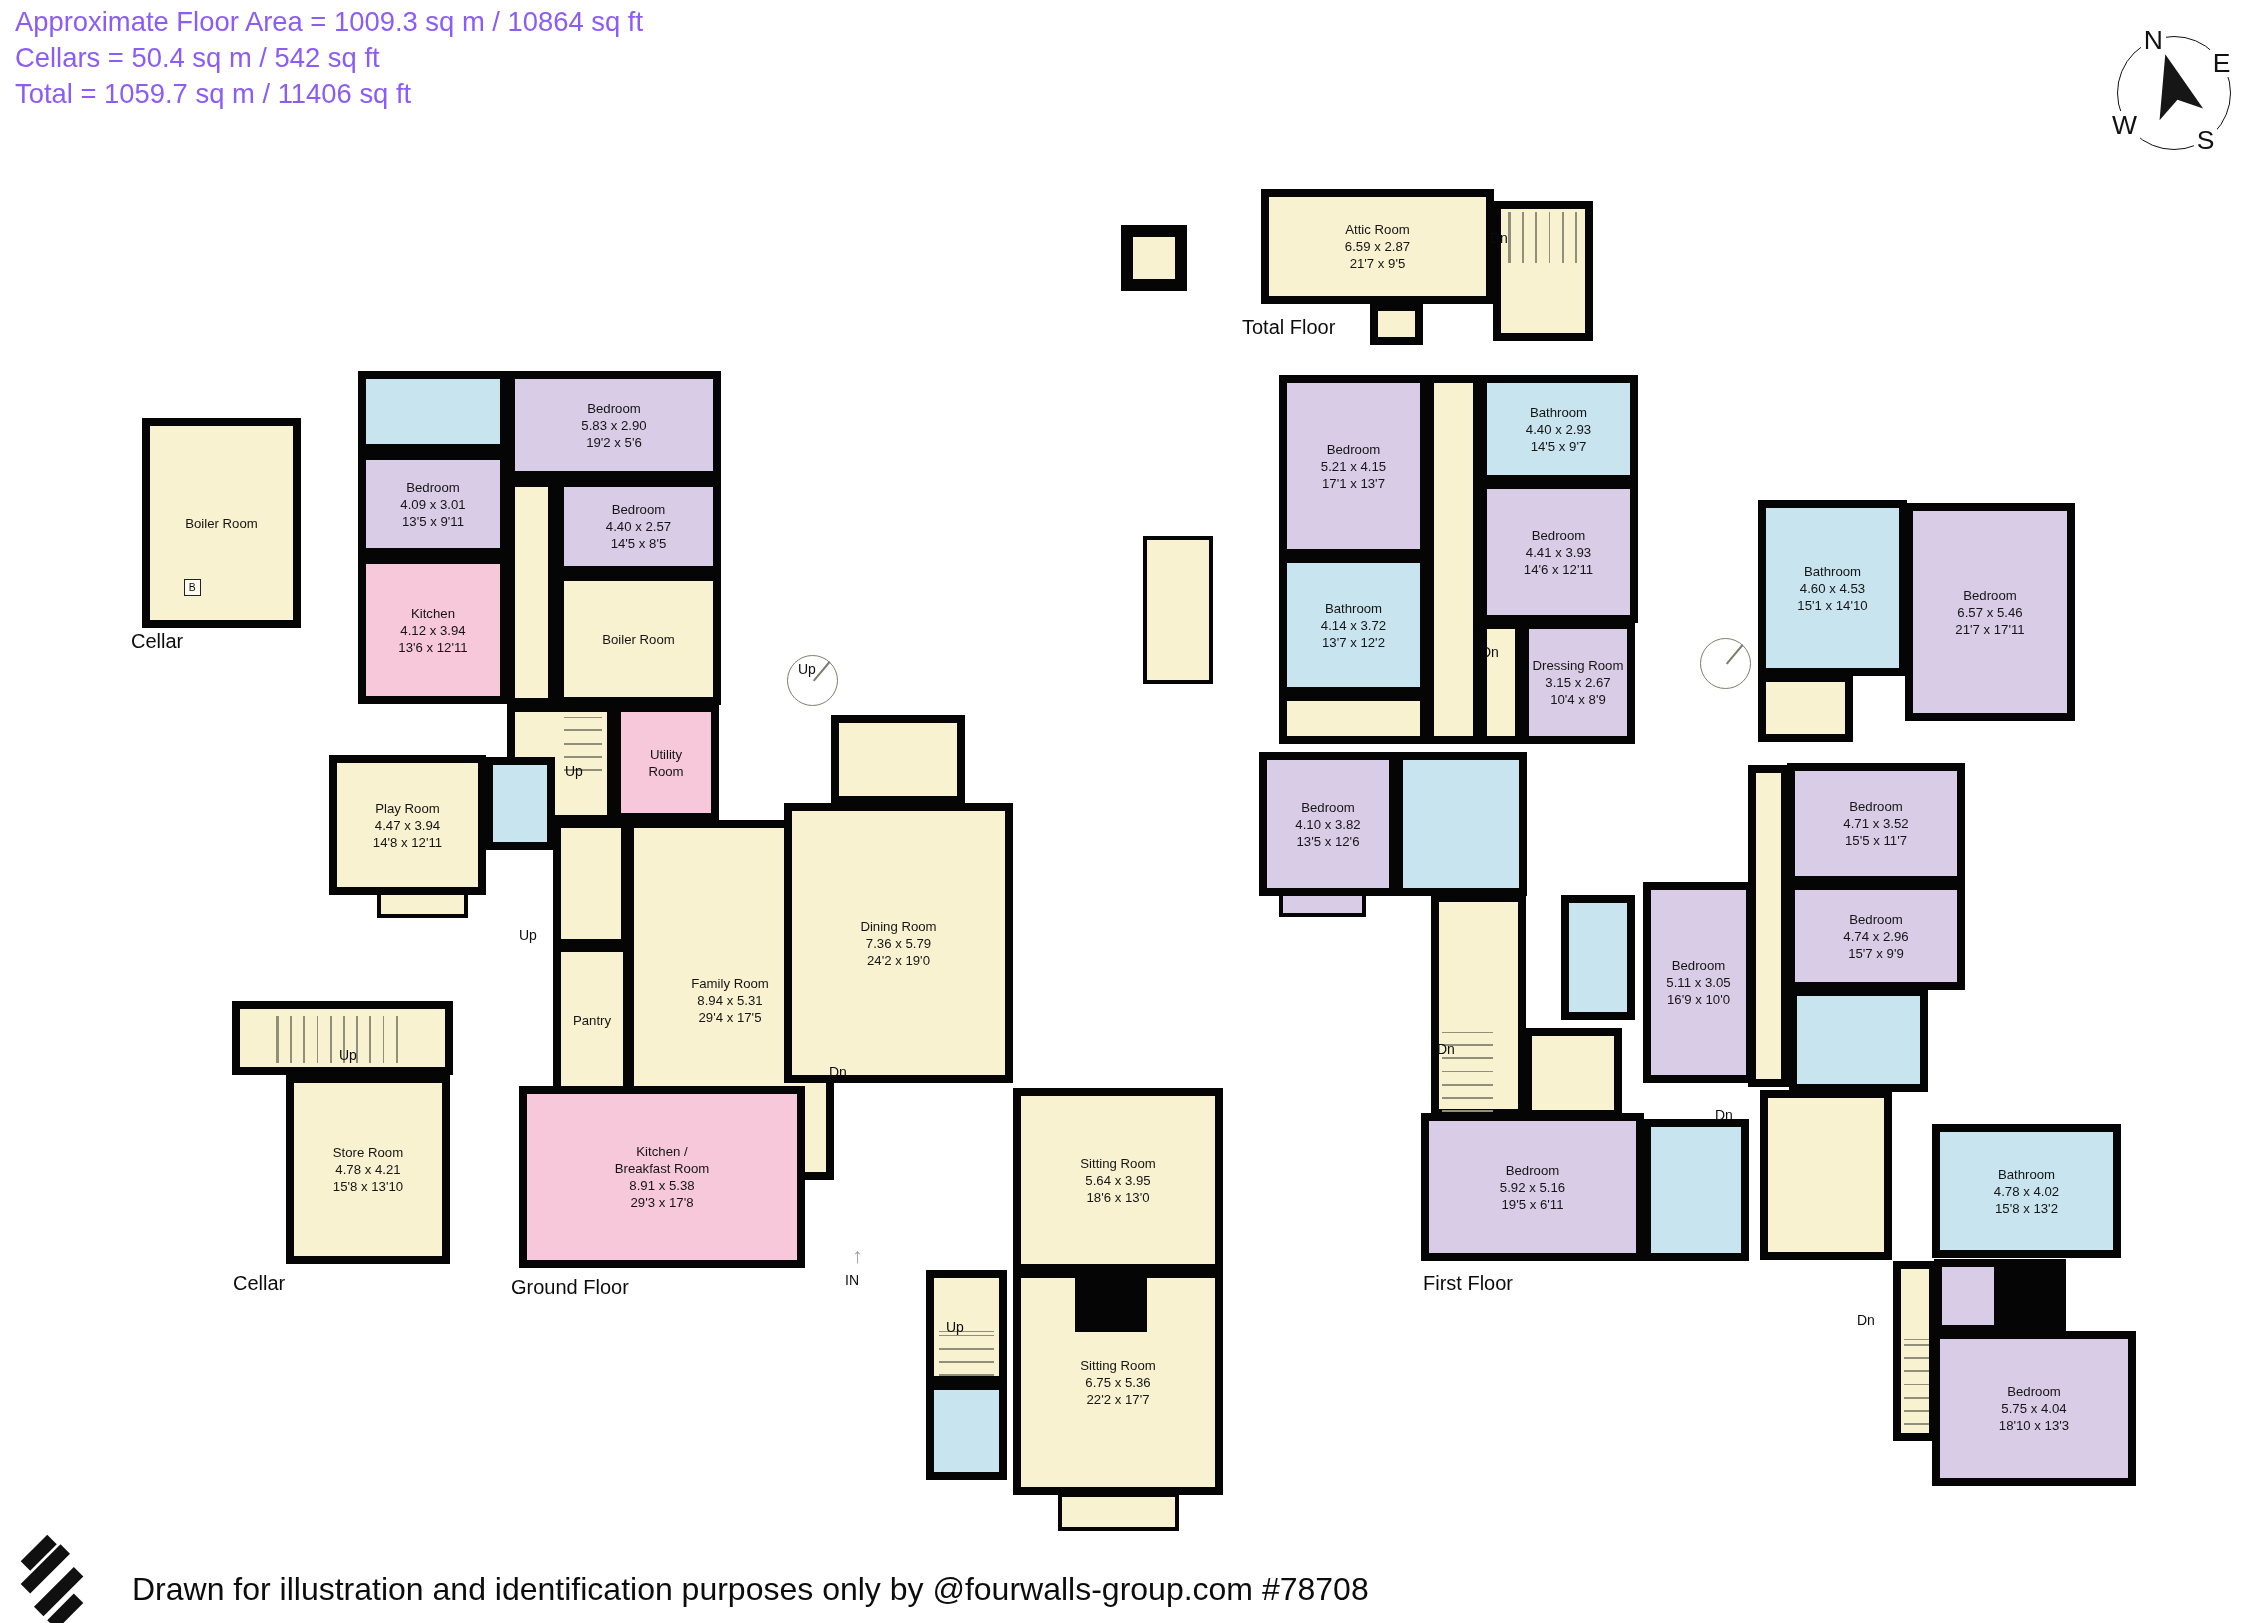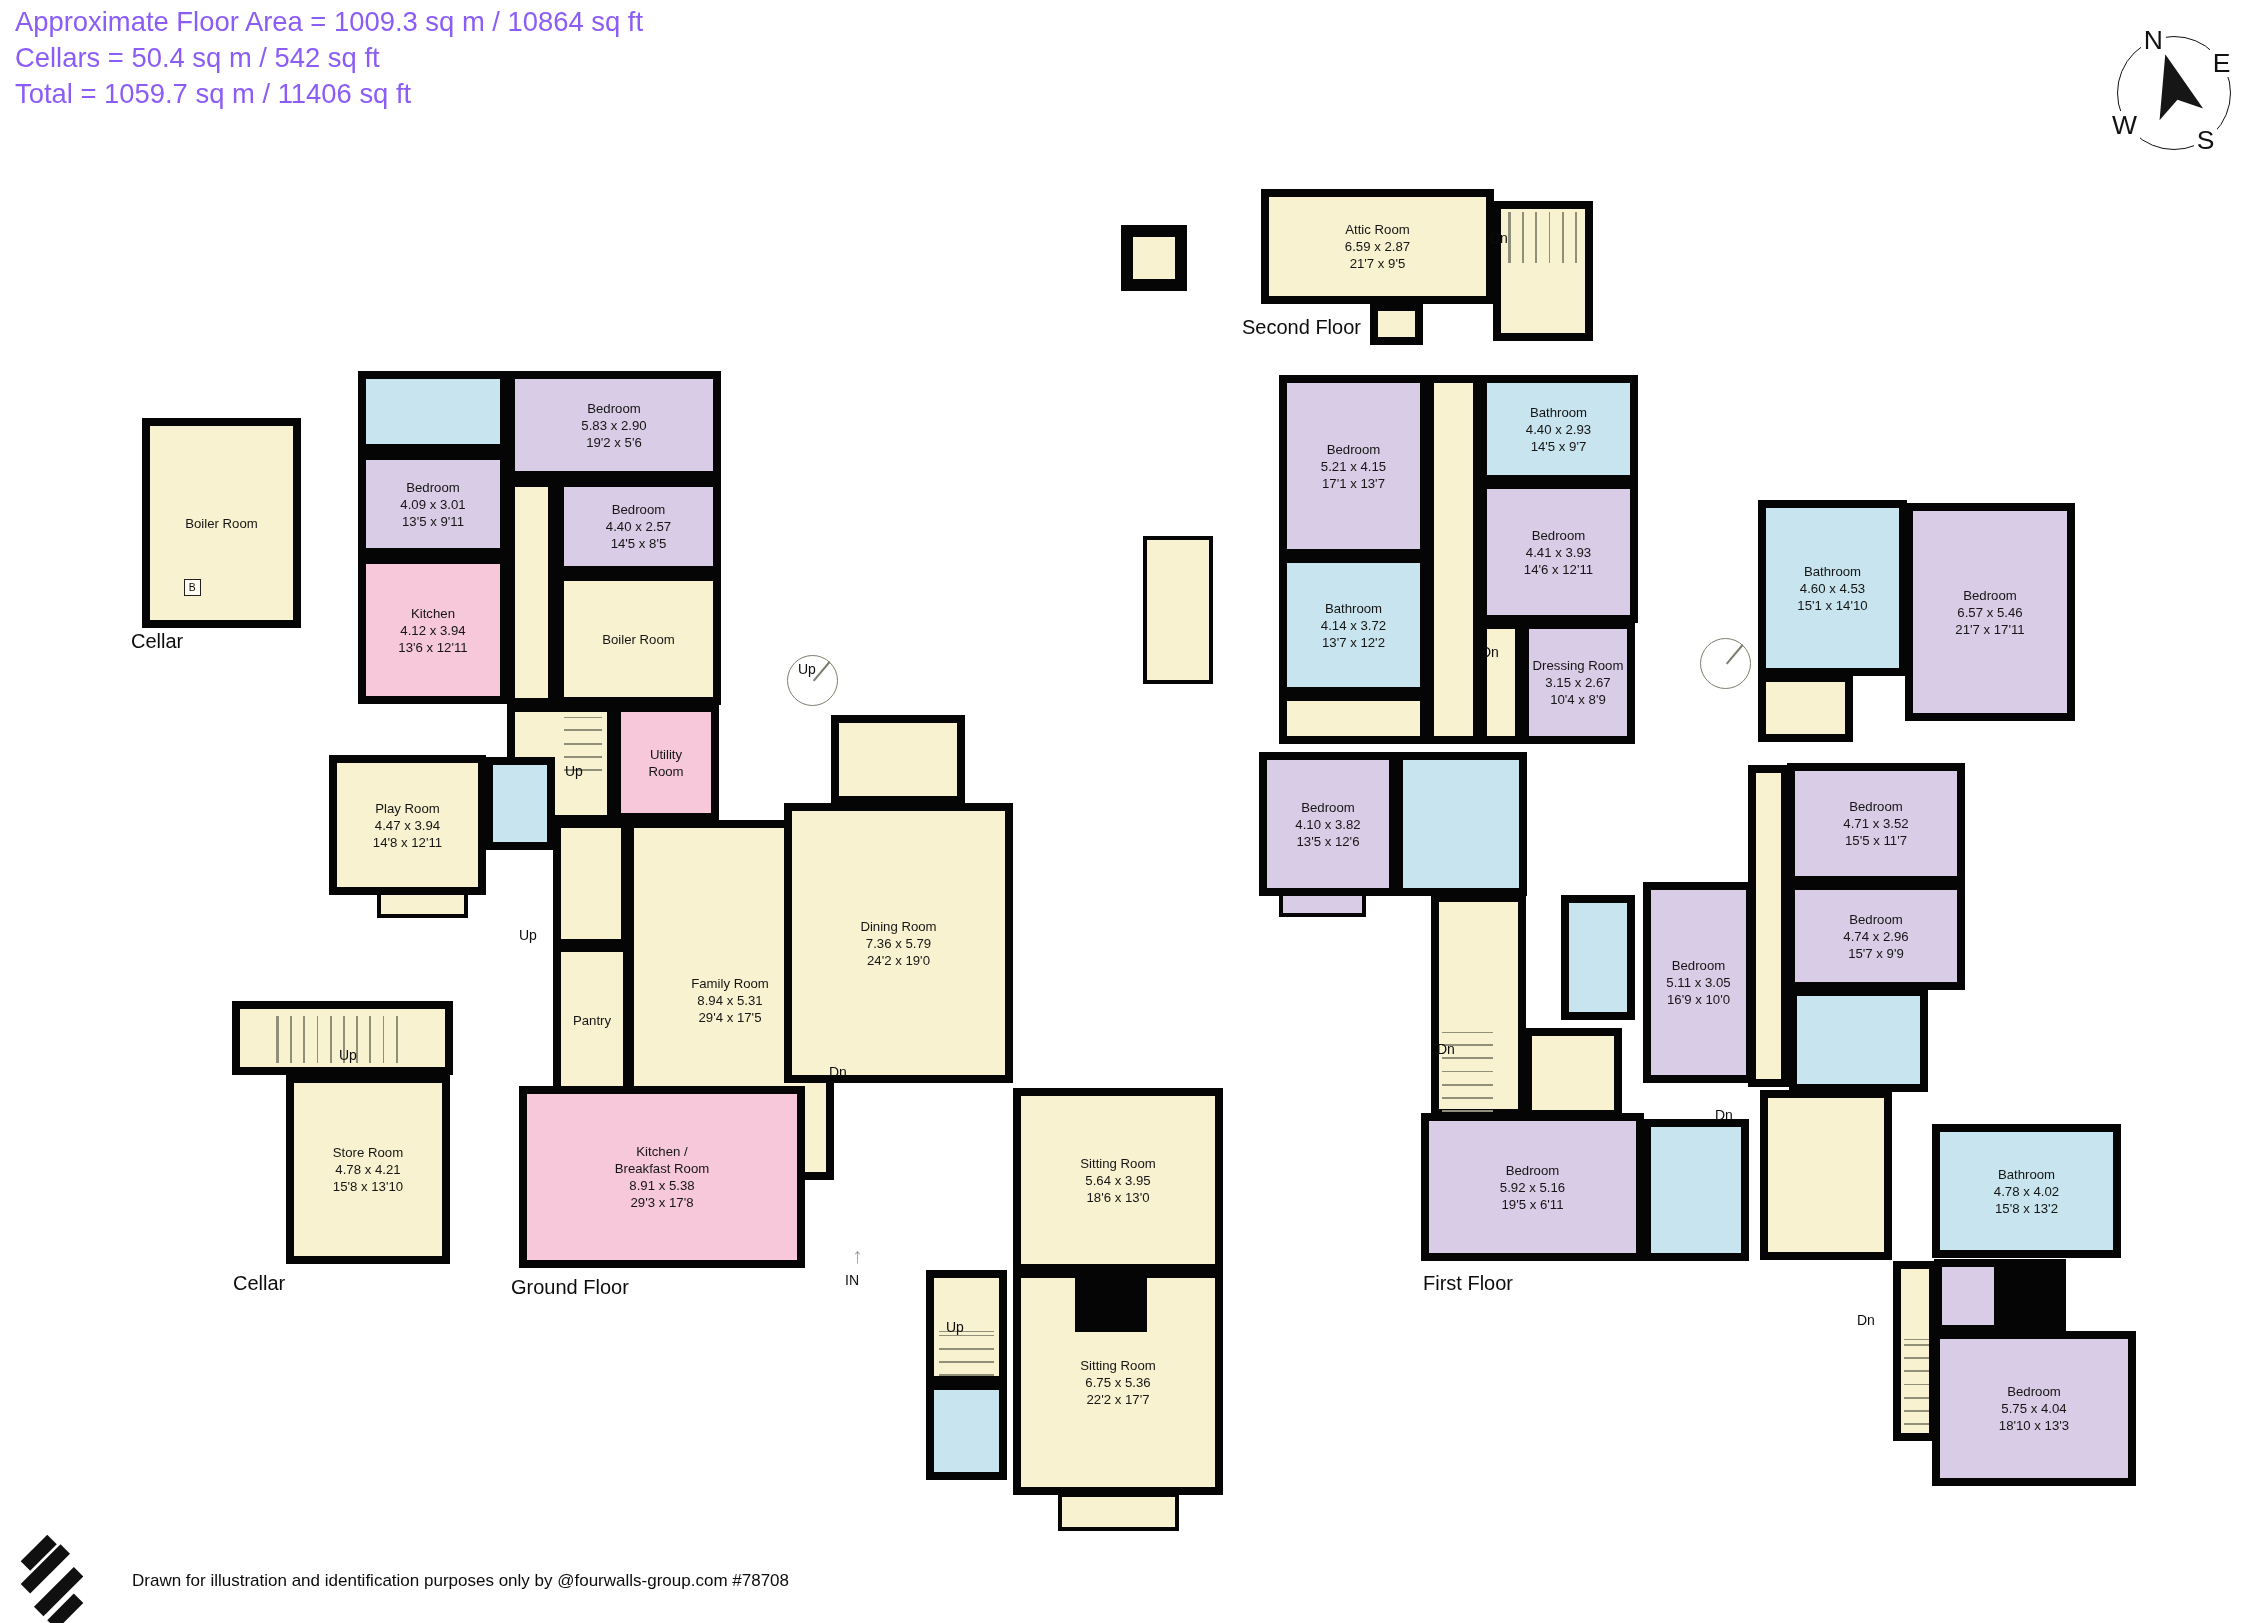--- a/index.html
+++ b/index.html
@@ -38,21 +38,21 @@
   .compass .ring{position:absolute;left:3.8px;top:7.6px;width:112px;height:112px;
                  border:1.9px solid #111;border-radius:50%;}
   .compass .letter{position:absolute;font-size:26.5px;color:#111;background:#fff;
                    padding:0 2.8px;line-height:28px;}
   .compass .n{left:28px;top:-1.9px;}
   .compass .e{left:97px;top:21px;}
   .compass .w{left:-3.8px;top:83px;}
   .compass .s{left:81px;top:98px;}
   .compass svg{position:absolute;left:32px;top:24.6px;transform:rotate(-15deg);}
 
-  .footer{position:absolute;left:132px;top:1571px;font-size:17px;color:#0c0c0c;white-space:nowrap;}
+  .footer{position:absolute;left:132px;top:1571px;font-size:32px;color:#0c0c0c;white-space:nowrap;}
   .logo{position:absolute;left:15px;top:1529px;}
 </style>
 </head>
 <body>
 
 <div id="plan">
 
   <div class="header">
     <p>Approximate Floor Area = 1009.3 sq m / 10864 sq ft</p>
     <p>Cellars = 50.4 sq m / 542 sq ft</p>
@@ -320,21 +320,21 @@
     <div class="stairs v" style="left: 1442px; top: 1032px; width: 51px; height: 79px;"></div>
     <div class="stairs v" style="left: 1904px; top: 1339px; width: 24.6px; height: 85px;"></div>
     <div class="stairs v" style="left: 939px; top: 1331px; width: 55px; height: 44px;"></div>
     <div class="stairs v" style="left: 564px; top: 717px; width: 38px; height: 53px;"></div>
     <div class="spiral" style="left: 787px; top: 655px; width: 49px; height: 49px;"></div>
     <div class="spiral" style="left: 1700px; top: 638px; width: 49px; height: 49px;"></div>
     <div class="caption" style="left: 131px; top: 630px;">Cellar</div>
     <div class="caption" style="left: 233px; top: 1272px;">Cellar</div>
     <div class="caption" style="left: 511px; top: 1276px;">Ground Floor</div>
     <div class="caption" style="left: 1423px; top: 1272px;">First Floor</div>
-    <div class="caption" style="left: 1242px; top: 316px;">Second Floor</div>
+    <div class="caption" style="left: 1242px; top: 316px;">Total Floor</div>
     <div class="annot" style="left: 798px; top: 661px;">Up</div>
     <div class="annot" style="left: 565px; top: 763px;">Up</div>
     <div class="annot" style="left: 519px; top: 927px;">Up</div>
     <div class="annot" style="left: 946px; top: 1319px;">Up</div>
     <div class="annot" style="left: 339px; top: 1047px;">Up</div>
     <div class="annot" style="left: 829px; top: 1064px;">Dn</div>
     <div class="annot" style="left: 845px; top: 1272px;">IN</div>
     <div class="annot arrow" style="left: 852px; top: 1244px;">↑</div>
     <div class="annot" style="left: 1490px; top: 230px;">Dn</div>
     <div class="annot" style="left: 1481px; top: 644px;">Dn</div>

